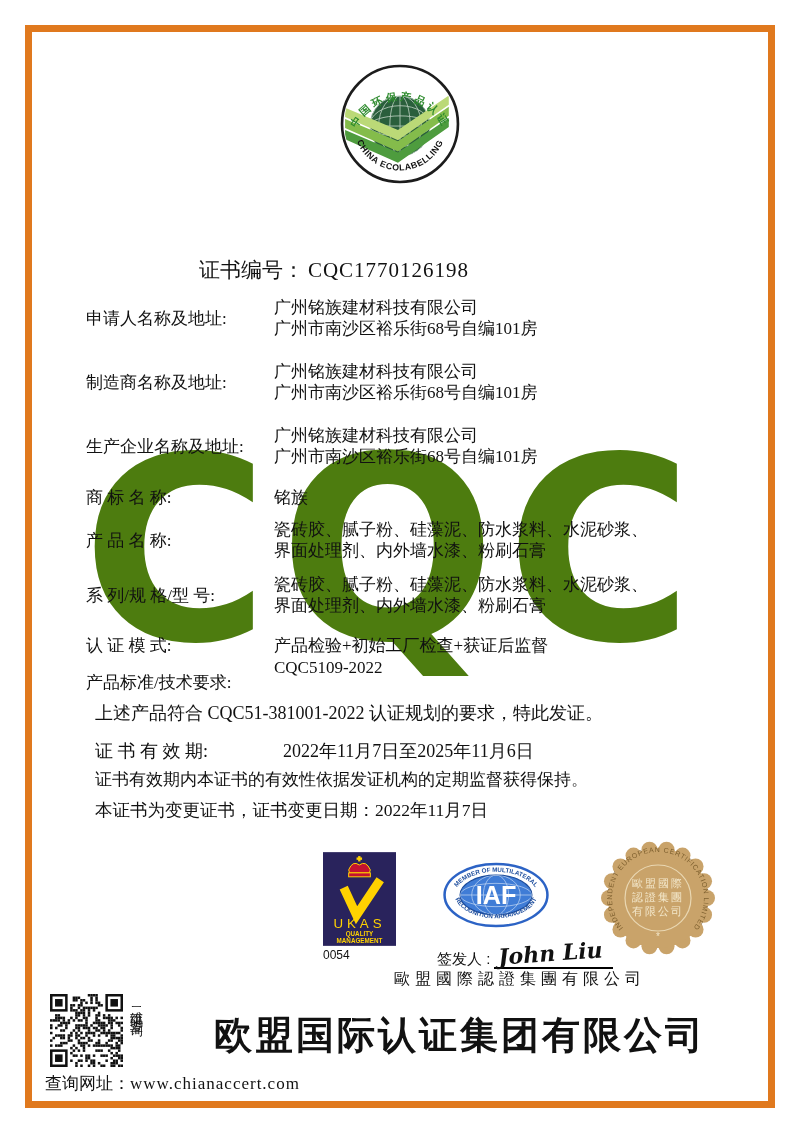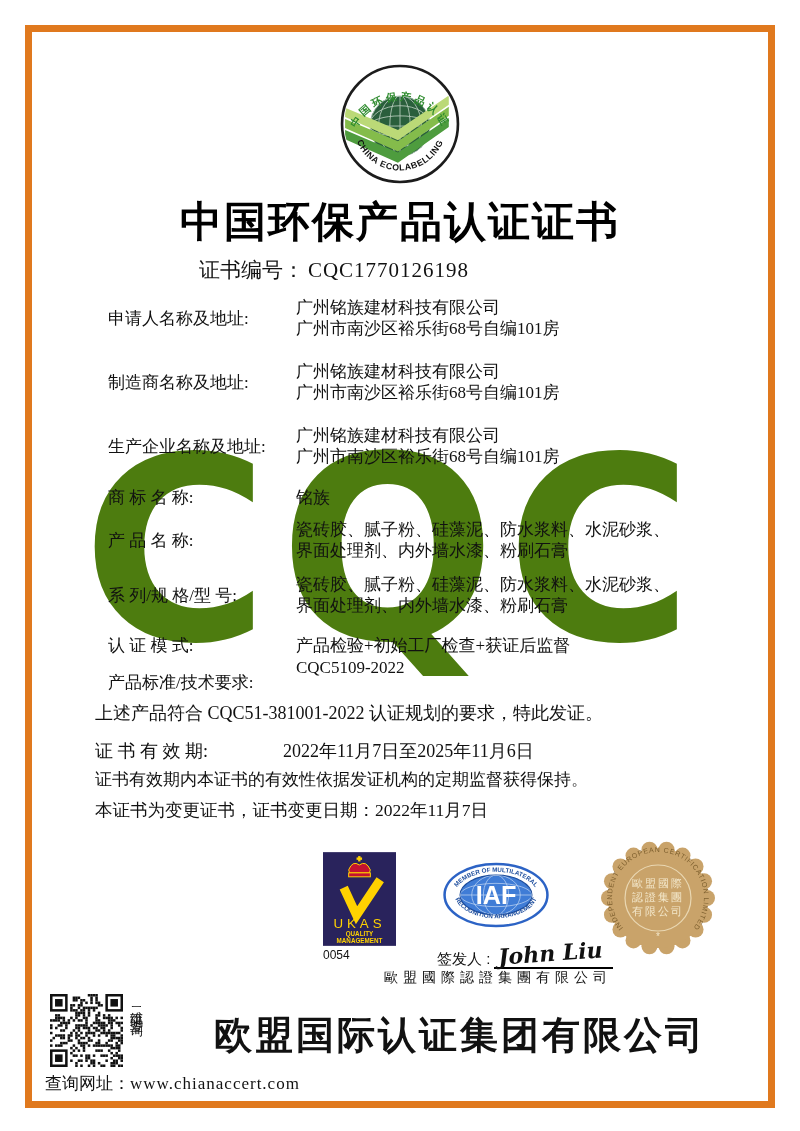--- a/index.html
+++ b/index.html
@@ -16,42 +16,42 @@
              color:#4d7c0f;user-select:none;}
   
   .logo{left:339px;top:63px;width:122px;height:122px;}
   .title{left:0;top:194px;width:800px;text-align:center;
          font-family:"Liberation Sans","DejaVu Sans",sans-serif;
          font-weight:bold;font-size:42px;letter-spacing:2px;color:#000;}
   .cert-line{left:0;top:256px;width:668px;display:flex;justify-content:center;
              align-items:baseline;gap:4px;font-size:21px;}
   .cert-line .num{font-family:"Liberation Serif","DejaVu Serif",serif;letter-spacing:1px;}
   
-  .fields{left:108px;top:297px;width:628px;font-size:17px;line-height:21px;}
+  .fields{left:86px;top:297px;width:628px;font-size:17px;line-height:21px;}
   .row{display:flex;align-items:center;}
   .row .label{width:188px;flex:none;}
   .row .value{flex:1;}
   .r2{margin-top:22px}.r3{margin-top:22px}.r4{margin-top:20px}
   .r5{margin-top:11px}.r6{margin-top:13px}.r7{margin-top:19px}
   .r8{margin-top:1px;align-items:flex-start}
   .r8 .label{margin-top:15px;}
   .statement{left:95px;font-size:18px;line-height:22px;}
   .validity{left:95px;top:739px;display:flex;font-size:18px;}
   .validity .label{width:188px;flex:none;}
   
   .ukas-num{left:323px;top:948px;width:73px;text-align:left;
             font-family:"Liberation Sans","DejaVu Sans",sans-serif;font-size:12px;}
   .issuer{left:437px;top:940px;display:flex;align-items:flex-end;gap:4px;
           font-family:"Liberation Sans","DejaVu Sans",sans-serif;font-size:15px;text-align:right;}
   .issuer .sig-wrap{border-bottom:2px solid #000;padding:0 10px 1px 4px;}
   .issuer .sig{display:inline-block;font-family:"DejaVu Serif","Liberation Serif",serif;
                font-style:italic;font-weight:bold;font-size:22px;transform:rotate(-4deg);}
-  .company-tc{left:298px;top:969px;width:400px;text-align:center;
+  .company-tc{left:320px;top:969px;width:400px;text-align:center;
               font-family:"Liberation Sans","DejaVu Sans",sans-serif;
-              font-size:14px;letter-spacing:5px;}
+              font-size:16px;letter-spacing:5px;}
   .company-sc{left:170px;top:1010px;width:580px;text-align:center;
               font-family:"Liberation Sans","DejaVu Sans",sans-serif;
               font-weight:bold;font-size:38px;letter-spacing:3px;}
   .qr{left:50px;top:994px;width:73px;height:73px;}
   .qr-caption{left:127px;top:997px;writing-mode:vertical-rl;font-size:13px;
               letter-spacing:4px;font-family:"Liberation Sans","DejaVu Sans",sans-serif;}
   .url-line{left:45px;top:1072px;display:flex;align-items:baseline;font-size:17px;}
   .url-line .url{letter-spacing:1px;}
   svg text{font-family:"Liberation Sans","DejaVu Sans",sans-serif;}
 </style>
@@ -93,21 +93,20 @@
       <path d="M6,66 L58,88 L108,54 L108,63 L58,98 L6,75 Z" fill="#4E9C3E"></path>
     </g>
     <text font-size="10.5" font-weight="bold" fill="#2E8B2E" letter-spacing="3">
       <textPath href="#logoArcTop" startOffset="50%" text-anchor="middle">中国环保产品认证</textPath>
     </text>
     <text font-size="8.6" font-weight="bold" fill="#111" letter-spacing="0.6">
       <textPath href="#logoArcBot" startOffset="50%" text-anchor="middle">CHINA ECOLABELLING</textPath>
     </text>
   </svg>
 
-  <div class="abs title">中国环保产品认证证书</div>
 
   <div class="abs cert-line">
     <span>证书编号：</span>
     <span class="num">CQC1770126198</span>
   </div>
 
   <div class="abs fields">
     <div class="row r1">
       <div class="label">申请人名称及地址:</div>
       <div class="value">

